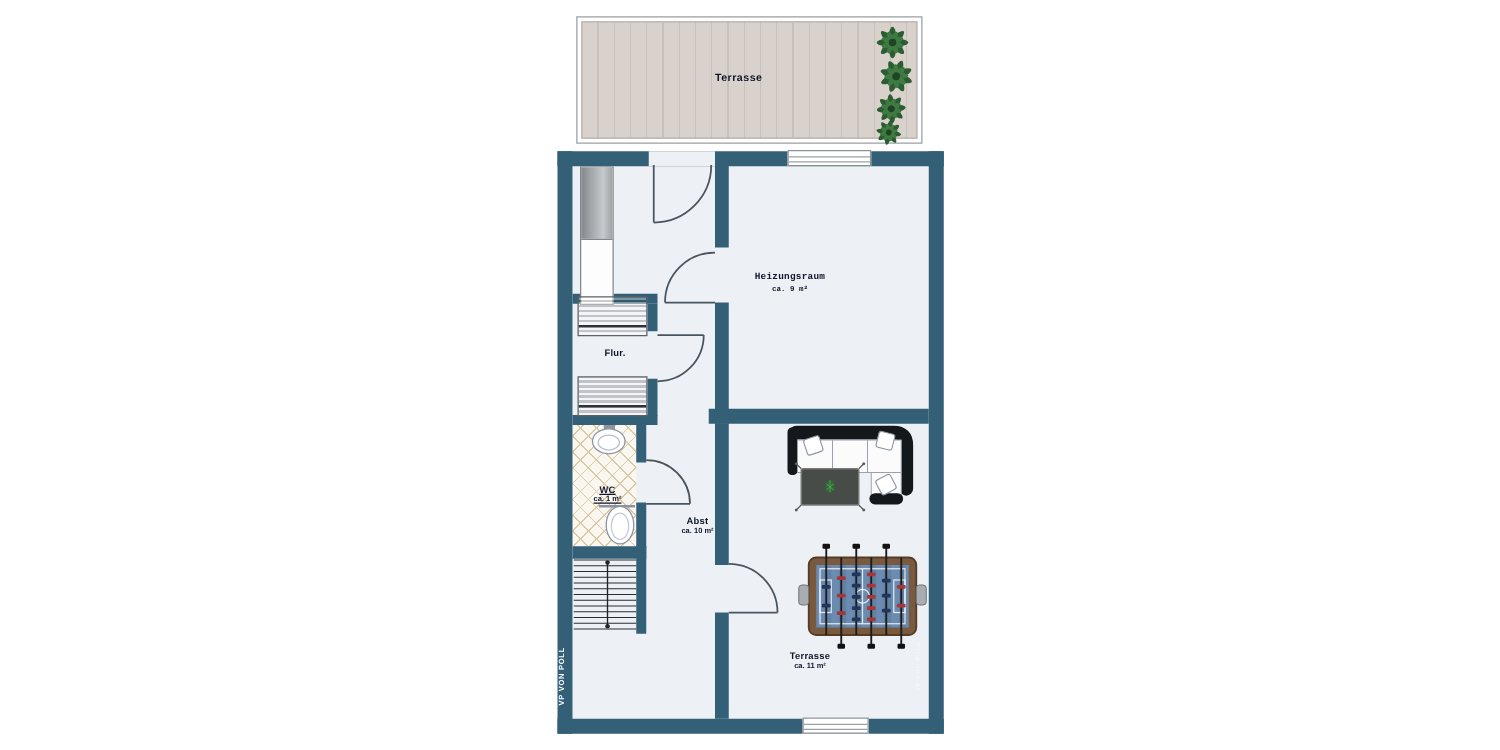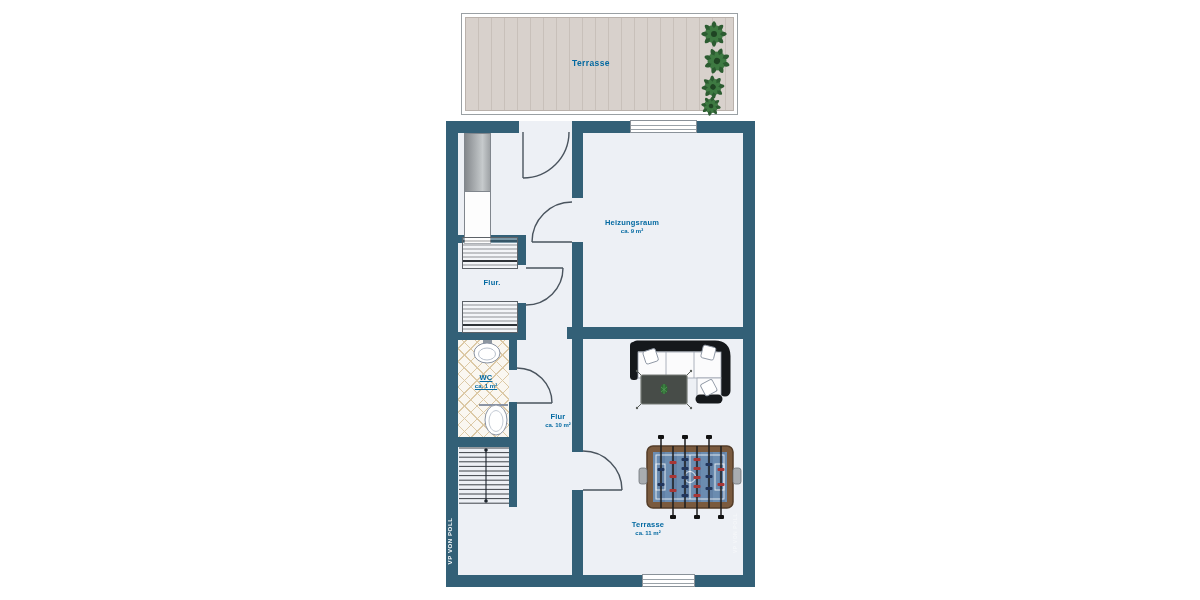--- a/index.html
+++ b/index.html
@@ -20,21 +20,21 @@
             background-image:repeating-linear-gradient(45deg,transparent 0 8px,#dcc9a6 8px 9px),
                              repeating-linear-gradient(-45deg,transparent 0 8px,#dcc9a6 8px 9px);}
   .wardrobe{position:absolute;left:464px;top:133px;width:27px;height:111px;background:#fdfdfd;
             border:1px solid #80868d;box-sizing:border-box;}
   .wardrobe-top{position:absolute;left:0;top:0;width:100%;height:58px;border-bottom:1px solid #80868d;
             background:linear-gradient(90deg,#84888c,#c6cacc 70%,#9fa3a6);box-sizing:border-box;}
   .appliance{position:absolute;left:462px;width:56px;height:32px;border:1px solid #5c6167;box-sizing:border-box;
             background:linear-gradient(180deg,#b9bcbe 0%,#8d9093 45%,#b3b6b8 100%);
             background-image:repeating-linear-gradient(180deg,rgba(255,255,255,.35) 0 2px,rgba(60,60,60,.25) 2px 4px);}
   .appliance .band{position:absolute;left:0;right:0;bottom:6px;height:2px;background:#2f3338;}
-  .room-label{position:absolute;text-align:center;color:#0369a1;font-weight:bold;}
+  .room-label{position:absolute;text-align:center;color:#0f172a;font-weight:bold;}
   .rn{display:block;font-size:7.5px;letter-spacing:.2px;line-height:9px;}
   .ra{display:block;font-size:6px;line-height:7px;margin-top:1px;}
   .terrasse-label{font-size:8.5px;letter-spacing:.4px;}
   .brand{position:absolute;width:80px;height:10px;transform:rotate(-90deg);text-align:center;
          font-size:6px;letter-spacing:.6px;font-weight:bold;}
   .brand.logo{left:412px;top:536px;color:#ffffff;}
   .brand.mark{left:697px;top:528px;color:rgba(255,255,255,.45);font-size:5px;}
   svg{position:absolute;left:0;top:0;}
 </style>
 </head>
@@ -226,33 +226,33 @@
           <rect x="693.5" y="476" width="7" height="3" rx="1"></rect>
             <rect x="693.5" y="485" width="7" height="3" rx="1"></rect>
           <rect x="693.5" y="494" width="7" height="3" rx="1"></rect>
           <rect x="717.5" y="468" width="7" height="3" rx="1"></rect>
             <rect x="717.5" y="483" width="7" height="3" rx="1"></rect>
         </g>
       </g>
     </g>
   </svg>
 
-  <div class="room-label" style="left:572px;top:218px;width:120px;">
+  <div class="room-label" style="left:572px;top:218px;width:120px;font-family:Liberation Mono, monospace;">
     <span class="rn">Heizungsraum</span>
     <span class="ra">ca. 9 m²</span>
   </div>
   <div class="room-label" style="left:460px;top:278px;width:64px;">
     <span class="rn">Flur.</span>
   </div>
-  <div class="room-label" style="left:460px;top:373px;width:52px;text-decoration:underline;">
+  <div class="room-label" style="left:460px;top:387px;width:52px;text-decoration:underline;">
     <span class="rn">WC</span>
     <span class="ra">ca. 1 m²</span>
   </div>
   <div class="room-label" style="left:522px;top:412px;width:72px;">
-    <span class="rn">Flur</span>
+    <span class="rn">Abst</span>
     <span class="ra">ca. 10 m²</span>
   </div>
   <div class="room-label" style="left:588px;top:520px;width:120px;">
     <span class="rn">Terrasse</span>
     <span class="ra">ca. 11 m²</span>
   </div>
 
   <div class="brand logo">VP VON POLL</div>
   <div class="brand mark">VP VON POLL</div>
 

